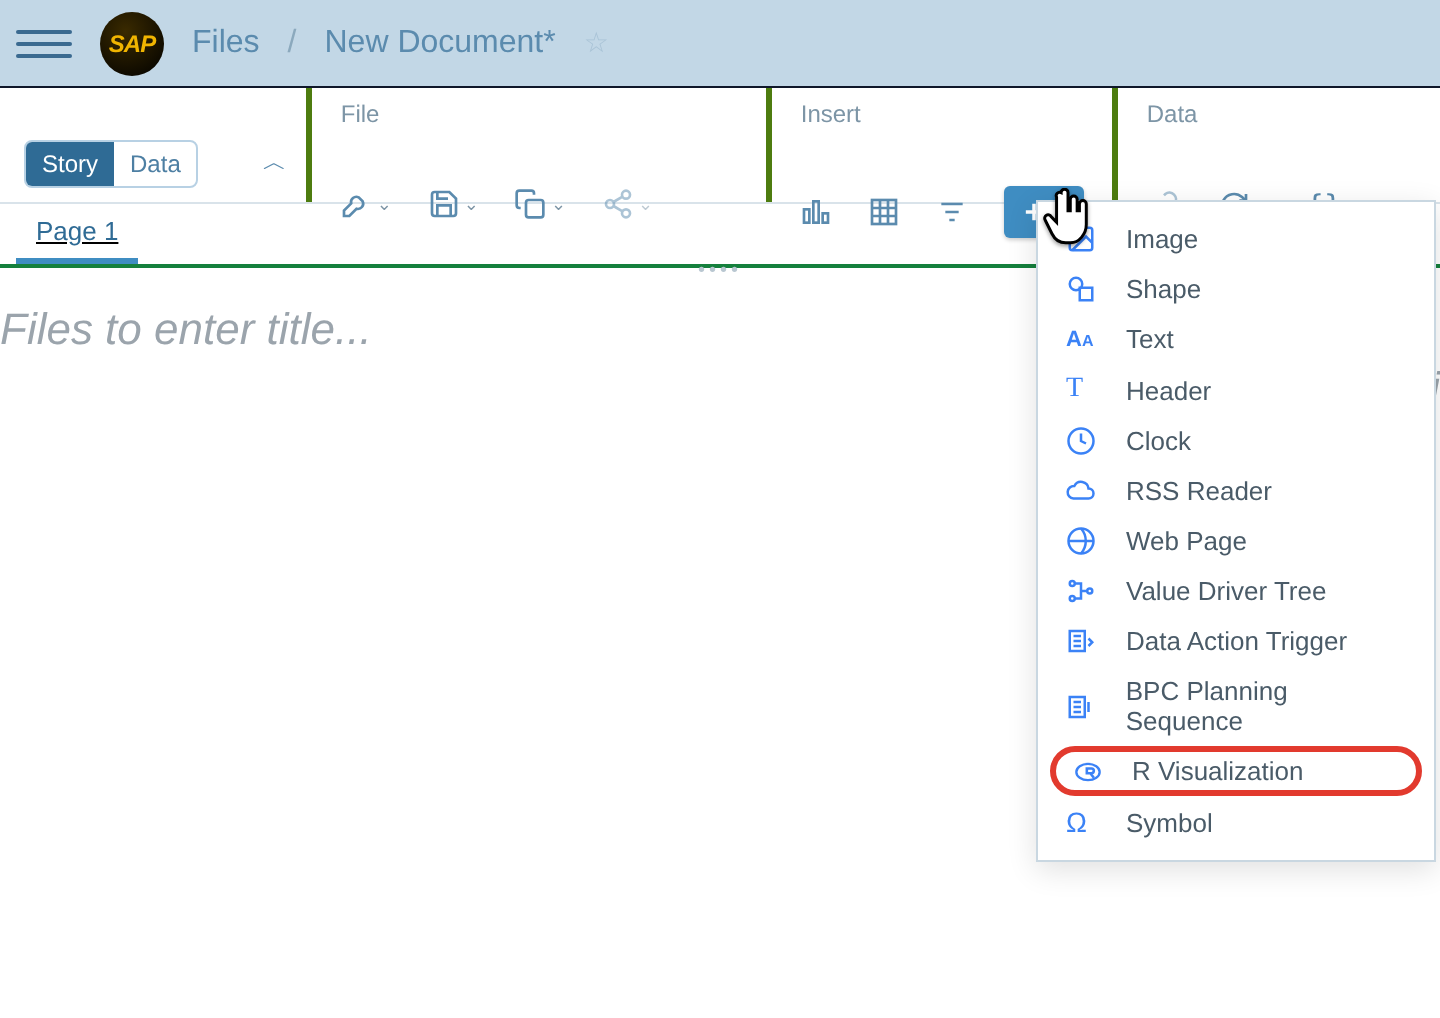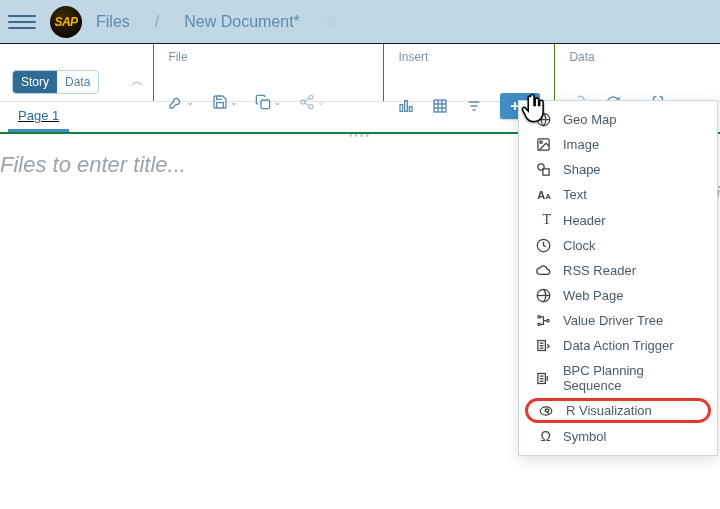--- a/index.html
+++ b/index.html
@@ -11,41 +11,41 @@
     background: #c2d7e6;
     border-bottom: 1px solid #0f172a;
     display: flex;
     align-items: center;
     padding-left: 8px;
     gap: 14px;
   }
   .hamburger { width: 28px; height: 28px; display: flex; flex-direction: column; justify-content: center; gap: 4px; cursor: pointer; }
   .hamburger span { height: 2px; background: #3a6a90; border-radius: 1px; }
   .logo { width: 32px; height: 32px; border-radius: 50%; background: radial-gradient(circle at 40% 30%, #3a2a00, #000); display:flex; align-items:center; justify-content:center; color:#f0b400; font-weight:bold; font-size:12px; font-style:italic; letter-spacing:-0.5px; }
-  .breadcrumb { display: flex; align-items: flex-start; gap: 25px; color: #5b8bae; font-size: 16px; }
+  .breadcrumb { display: flex; align-items: flex-start; gap: 14px; color: #5b8bae; font-size: 16px; }
   .bc-sep { color: #8ba9bd; }
   .bc-cur { color: #5b8bae; }
   .star { color: #a9c3d6; font-size: 14px; }
 
   
   .toolbar {
     height: 58px;
     border-bottom: 1px solid #d9e3ea;
     display: flex;
     align-items: stretch;
     gap: 0;
     background: #fff;
   }
   .group-left { display:flex; align-items:center; gap:8px; padding: 0 10px; margin-left:2px;}
   .toggle-wrap { display:flex; border:1px solid #b8d1e4; border-radius:4px; overflow:hidden; height:24px; margin-top:18px;}
   .toggle-btn { font-size:12px; padding: 0 8px; display:flex; align-items:center; color:#4d7fa3; cursor:pointer; }
   .toggle-btn.active { background:#2f6b95; color:#fff; }
   .chev-up { color:#5b8bae; margin-left: 24px; margin-top:18px; cursor:pointer; font-size:12px;}
 
-  .group { border-left:1px solid #4d7c0f; padding: 6px 14px 0 14px; display:flex; flex-direction:column; position:relative;gap:24px;}
+  .group { border-left:3px solid #4d7c0f; padding: 6px 14px 0 14px; display:flex; flex-direction:column; position:relative;gap:24px;}
   .group-label { font-size:12px; color:#7d95a6; margin-bottom:6px; }
   .group-icons { display:flex; align-items:center; gap: 18px; height:24px; }
   .ico { color:#5b8bae; display:inline-flex; align-items:center; gap:2px; cursor:pointer; }
   .ico svg { display:block; }
   .caret { font-size:9px; color:#7d95a6; }
 
   .add-btn { width:40px; height:26px; background:#3f8dc2; border-radius:3px; display:flex; align-items:center; justify-content:center; color:#fff; gap:4px; cursor:pointer; box-shadow:0 1px 2px rgba(0,0,0,0.2);}
   .add-btn .caret { color:#fff; }
 
   
@@ -65,21 +65,21 @@
     top: 100px;
     left: 518px;
     width: 200px;
     background: #fff;
     border: 1px solid #c9d7e1;
     box-shadow: 0 4px 14px rgba(0,0,0,0.12);
     padding: 6px 0;
     z-index: 10;
   }
   .menu-item { display:flex; align-items:center; gap:12px; padding: 5px 12px 5px 14px; font-size:13px; color:#4a5b68; cursor:pointer; }
-  .menu-item .mi-icon { width:18px; color:#404040; display:flex; justify-content:flex-end; }
+  .menu-item .mi-icon { width:18px; color:#3b82f6; display:flex; justify-content:flex-start; }
   .highlight-ring { border: 3px solid #e23a2e; border-radius: 16px; margin: 0 6px; padding: 2px 6px 2px 8px; }
 
   
   .hand {
     position:absolute; top:94px; left:520px; z-index:20;
     font-size:28px; filter: drop-shadow(0 1px 1px rgba(0,0,0,0.4));
   }
 </style>
 </head>
 <body>
@@ -205,29 +205,20 @@
 <div class="canvas">
   <div class="title-ph">Files to enter title...</div>
 </div>
 
 <div class="side-ellipsis">li</div>
 
 <div class="menu">
   <div class="menu-item">
     <span class="mi-icon">
         <svg width="15" height="15" viewBox="0 0 24 24" fill="none" stroke="currentColor" stroke-width="2">
-          <circle cx="12" cy="12" r="10"></circle>
-          <path d="M2 12h20M12 2a15 15 0 0 1 0 20M12 2a15 15 0 0 0 0 20"></path>
-        </svg>
-      </span>
-    <span>Geo Map</span>
-  </div>
-  <div class="menu-item">
-    <span class="mi-icon">
-        <svg width="15" height="15" viewBox="0 0 24 24" fill="none" stroke="currentColor" stroke-width="2">
           <rect x="3" y="3" width="18" height="18" rx="2"></rect>
           <circle cx="8" cy="8" r="2"></circle>
           <path d="M21 15l-5-5L5 21"></path>
         </svg>
       </span>
     <span>Image</span>
   </div>
   <div class="menu-item">
     <span class="mi-icon">
         <svg width="15" height="15" viewBox="0 0 24 24" fill="none" stroke="currentColor" stroke-width="2">

